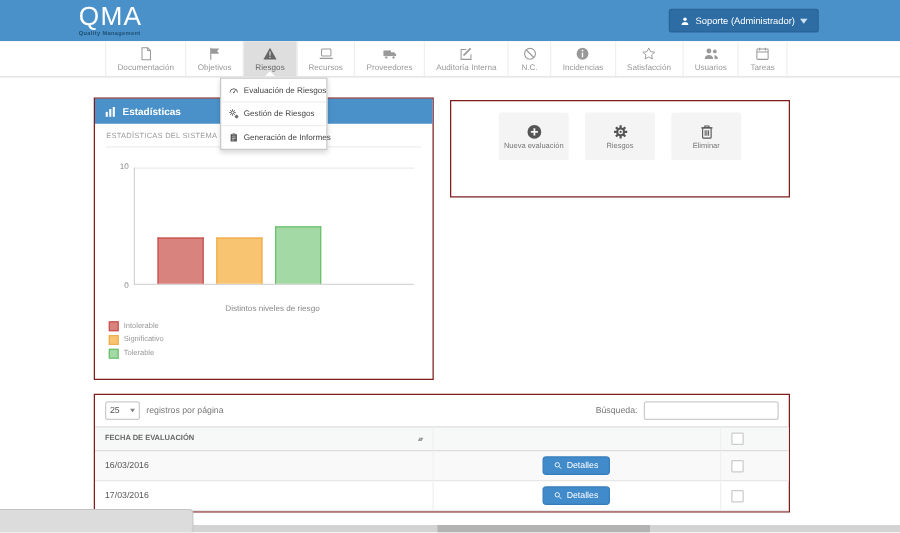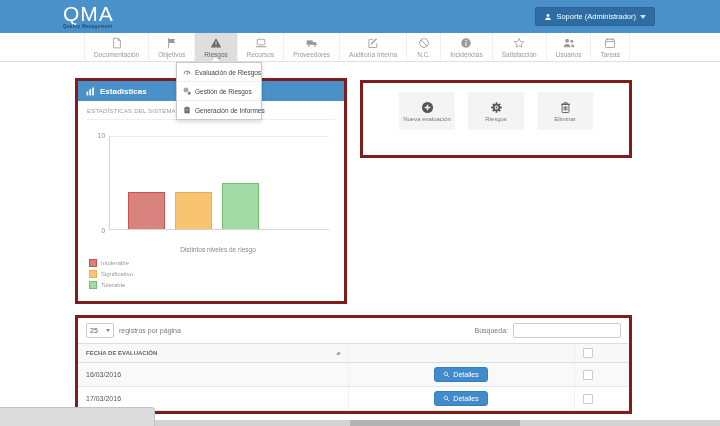--- a/index.html
+++ b/index.html
@@ -37,21 +37,21 @@
 
   
   .dropdown { position:absolute; left:176px; top:62px; width:86px; background:#fff;
     border:1px solid #c9c9c9; box-shadow:0 2px 4px rgba(0,0,0,.15); z-index:30; }
   .dd-item { display:flex; align-items:center; gap:4px; padding:5px 6px;
     font-size:6.5px; color:#444; border-bottom:1px solid #eee; cursor:pointer; white-space:nowrap; }
   .dd-item:last-child { border-bottom:none; }
   .dd-item svg { width:8px; height:8px; color:#555; flex:0 0 auto; }
 
   
-  .panel { position:absolute; background:#fff; border:3px solid #7f1d1d; }
+  .panel { position:absolute; background:#fff; border:1px solid #7f1d1d; }
   .panel-head { background:#4A91C9; color:#fff; font-size:8px; font-weight:bold;
     height:20px; display:flex; align-items:center; gap:5px; padding:0 8px; }
   .panel-head svg { width:9px; height:9px; }
 
   
   .stats-panel { left:75px; top:78px; width:272px; height:226px; }
   .stats-body { padding:7px 9px 0 9px; }
   .stats-subtitle { font-size:6px; color:#9a9a9a; letter-spacing:.2px;
     border-bottom:1px solid #eee; padding-bottom:5px; margin-bottom:6px; }
   .chart-wrap { position:relative; height:118px; margin-left:4px; }

